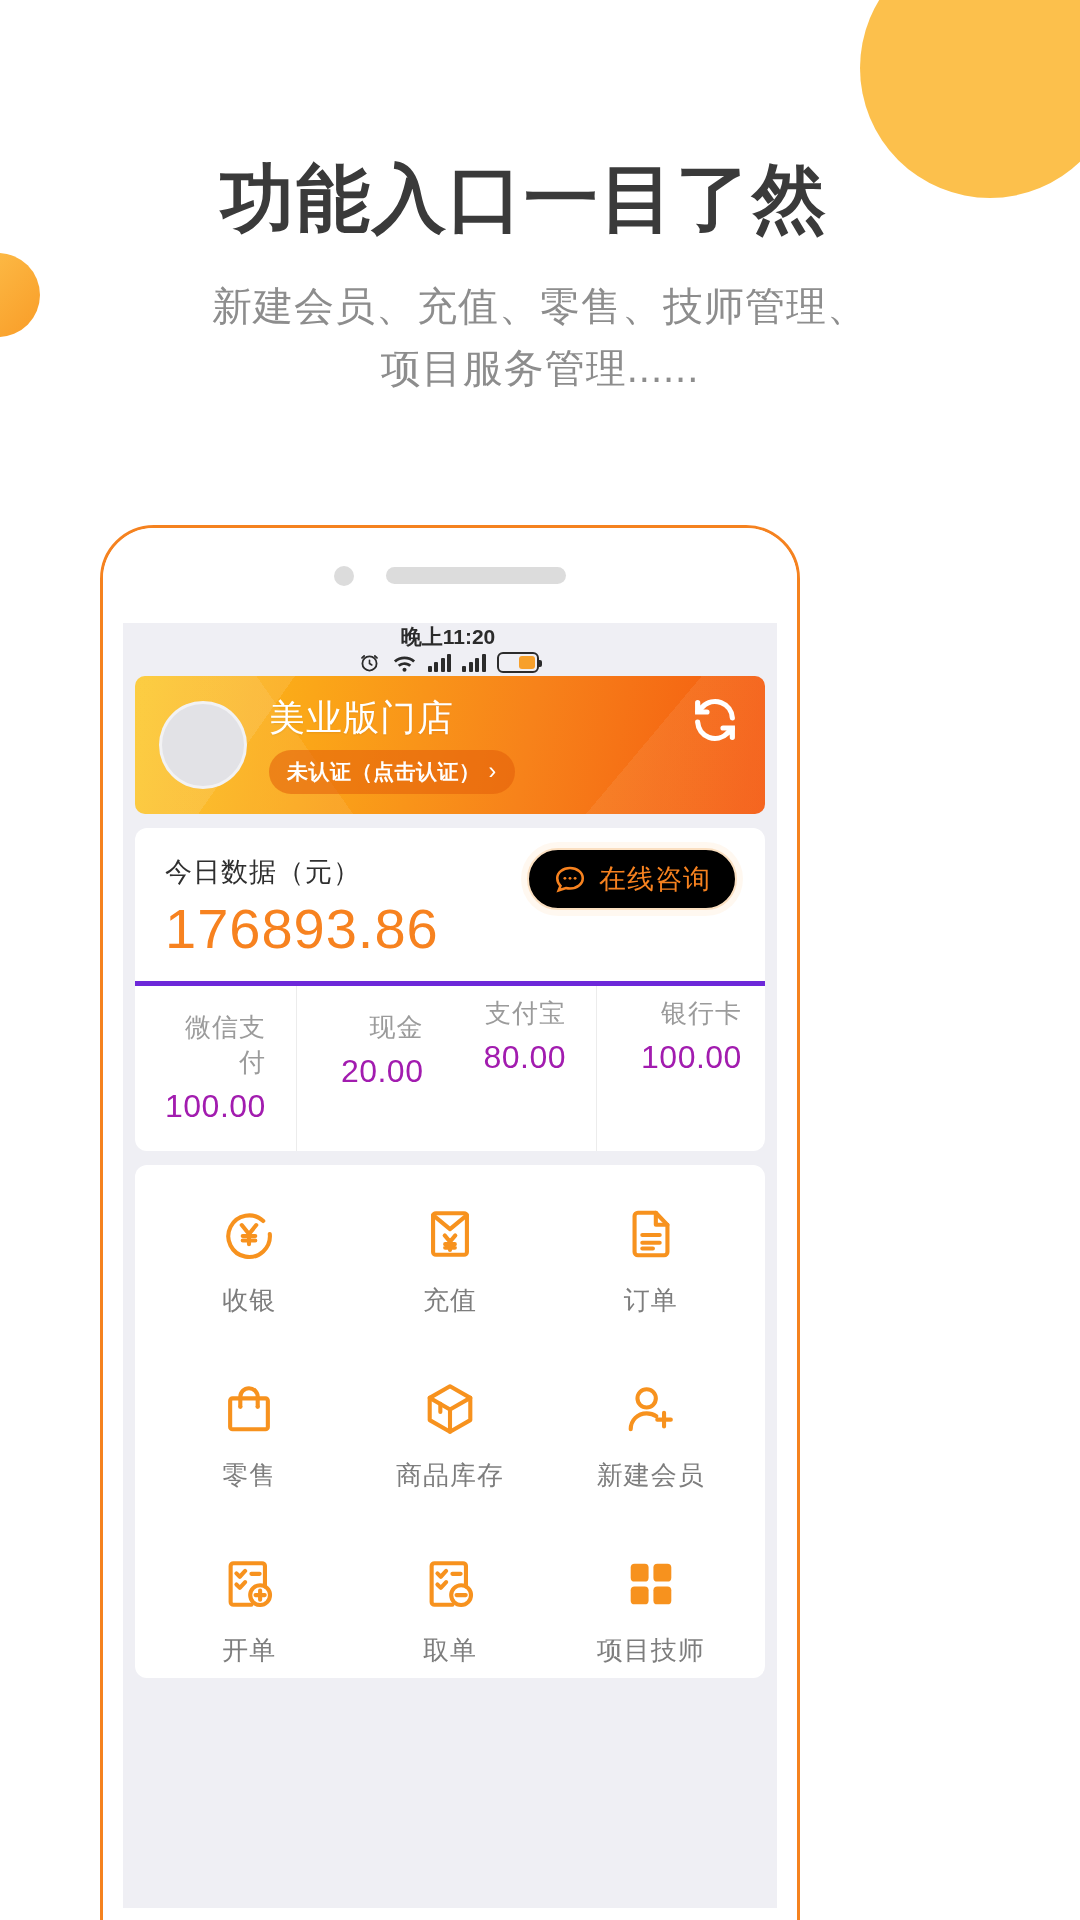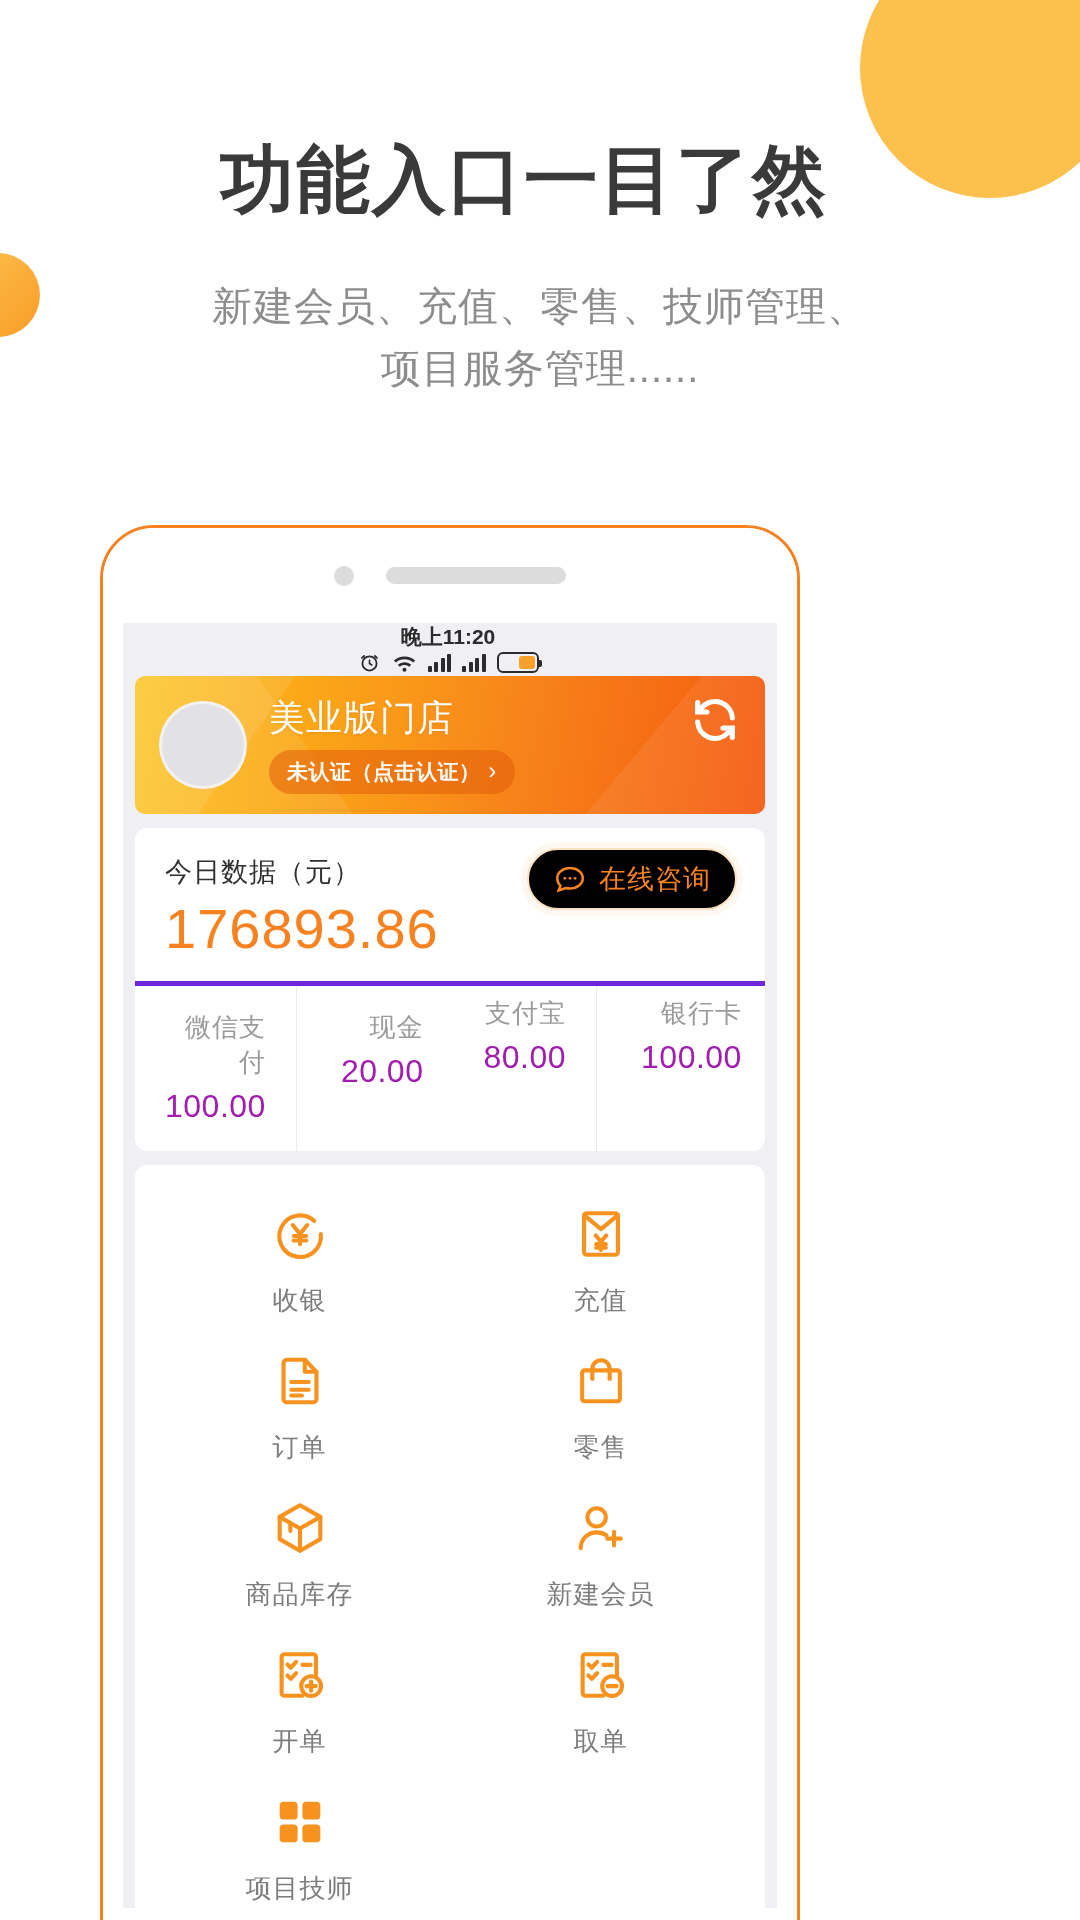--- a/index.html
+++ b/index.html
@@ -19,21 +19,21 @@
     background:#fcc04c;
   }
   .blob-l {
     position:absolute; left:-44px; top:253px;
     width:84px; height:84px; border-radius:50%;
     background:linear-gradient(135deg,#fdc24e,#f99c27);
   }
 
   
   .headline {
-    position:absolute; top:143px; left:0; width:1048px;
+    position:absolute; top:162px; left:0; width:1048px;
     text-align:center;
     font-size:74px; line-height:1.0; font-weight:700;
     color:#3a3a3a; letter-spacing:2px;
   }
   .subhead {
     position:absolute; top:275px; left:0; width:1080px;
     text-align:center; color:#8d8d8d;
     font-size:40px; line-height:1.55; font-weight:400;
     letter-spacing:1px;
   }
@@ -142,21 +142,21 @@
   .pay-cell.right { border-left:1px solid #ececec; padding-left:44px; }
   .pay-cell.b2 { padding-top:10px; }
   .pay-name { font-size:26px; color:#9b9b9b; letter-spacing:1px; }
   .pay-val { margin-top:8px; font-size:32px; color:#a21caf; letter-spacing:.5px; }
 
   
   .grid-card {
     margin:14px 12px 0; background:#fff; border-radius:12px;
     padding:40px 14px 10px;
   }
-  .icon-grid { display:grid; grid-template-columns:repeat(2,1fr); row-gap:34px;text-align:right; }
+  .icon-grid { display:grid; grid-template-columns:repeat(3,1fr); row-gap:62px;text-align:right; }
   .icon-cell { display:flex; flex-direction:column; align-items:center; gap:20px; }
   .icon-cell .glyph { width:58px; height:58px; display:block; }
   .icon-cell .lbl { font-size:26px; color:#7d7d7d; letter-spacing:1px; }
 </style>
 </head>
 <body>
 
 <div id="root">
 
   <div class="blob-tr"></div>

